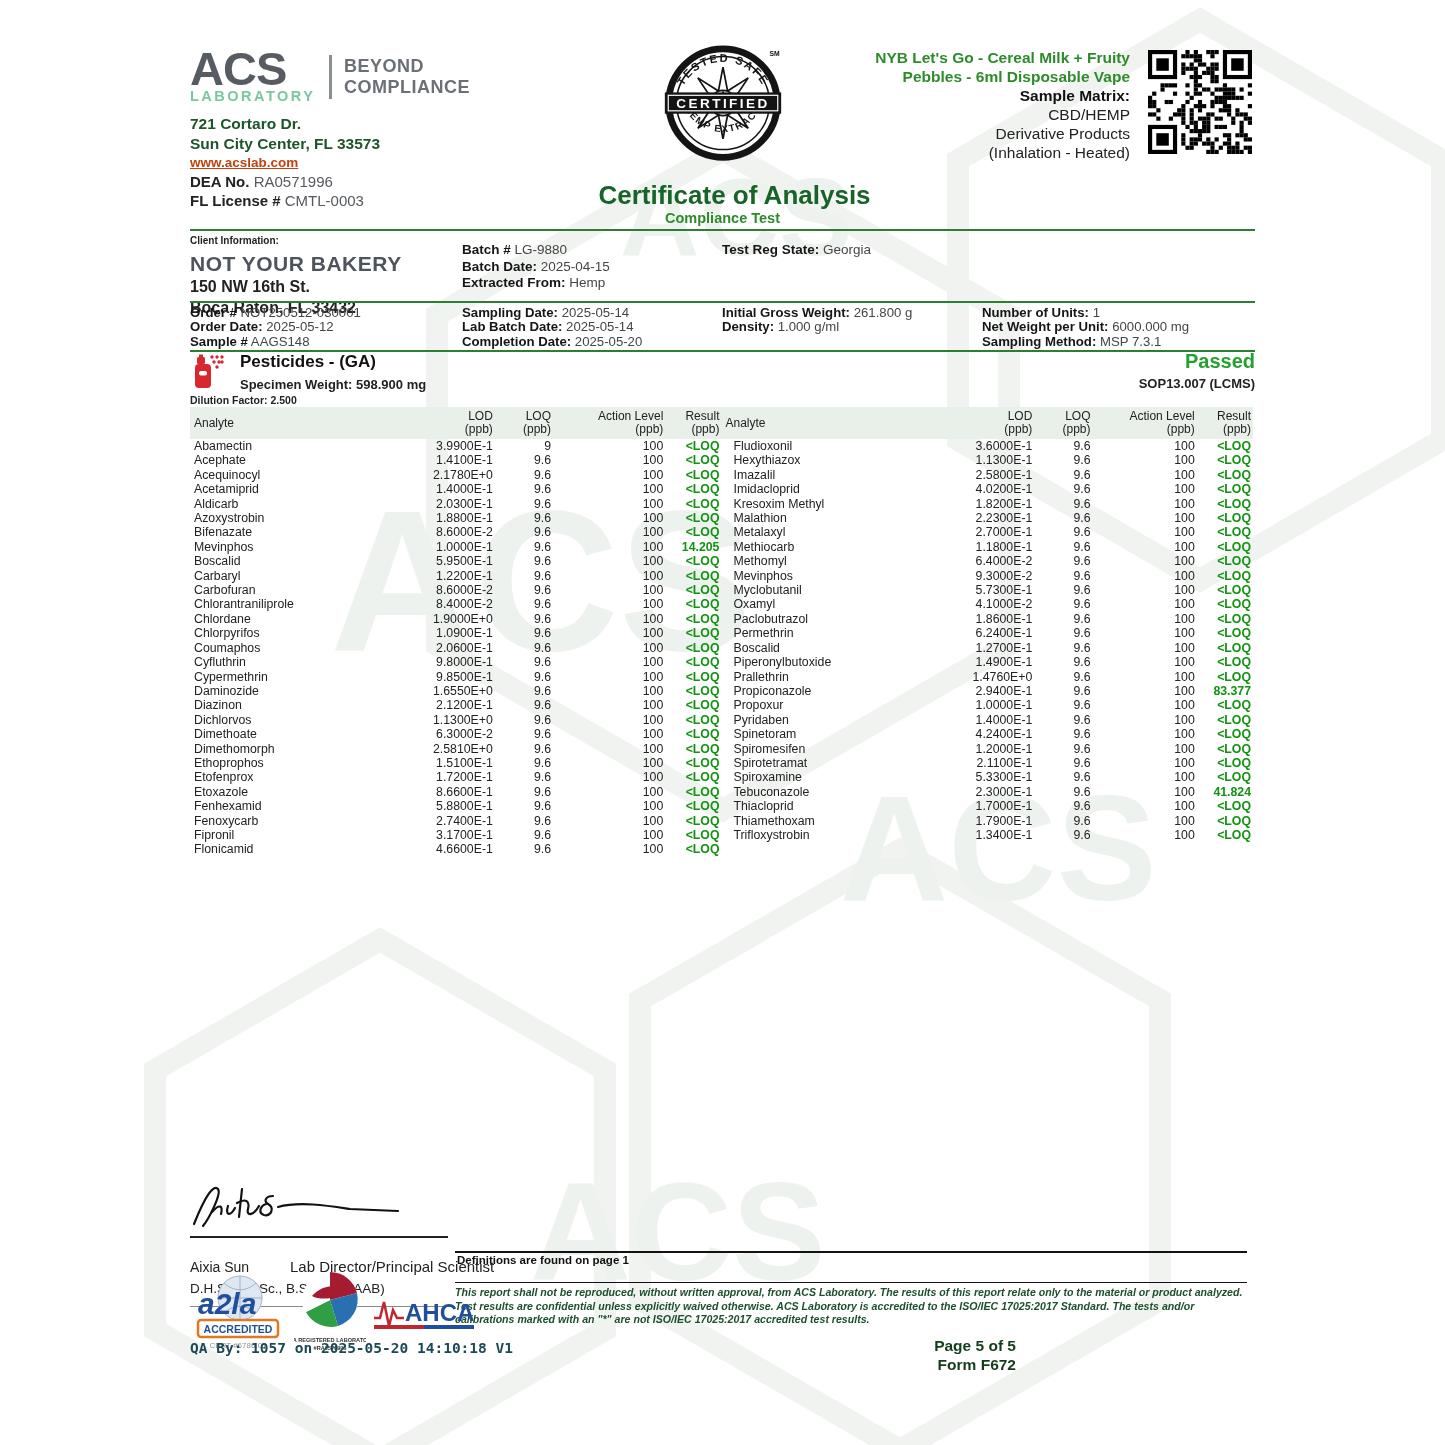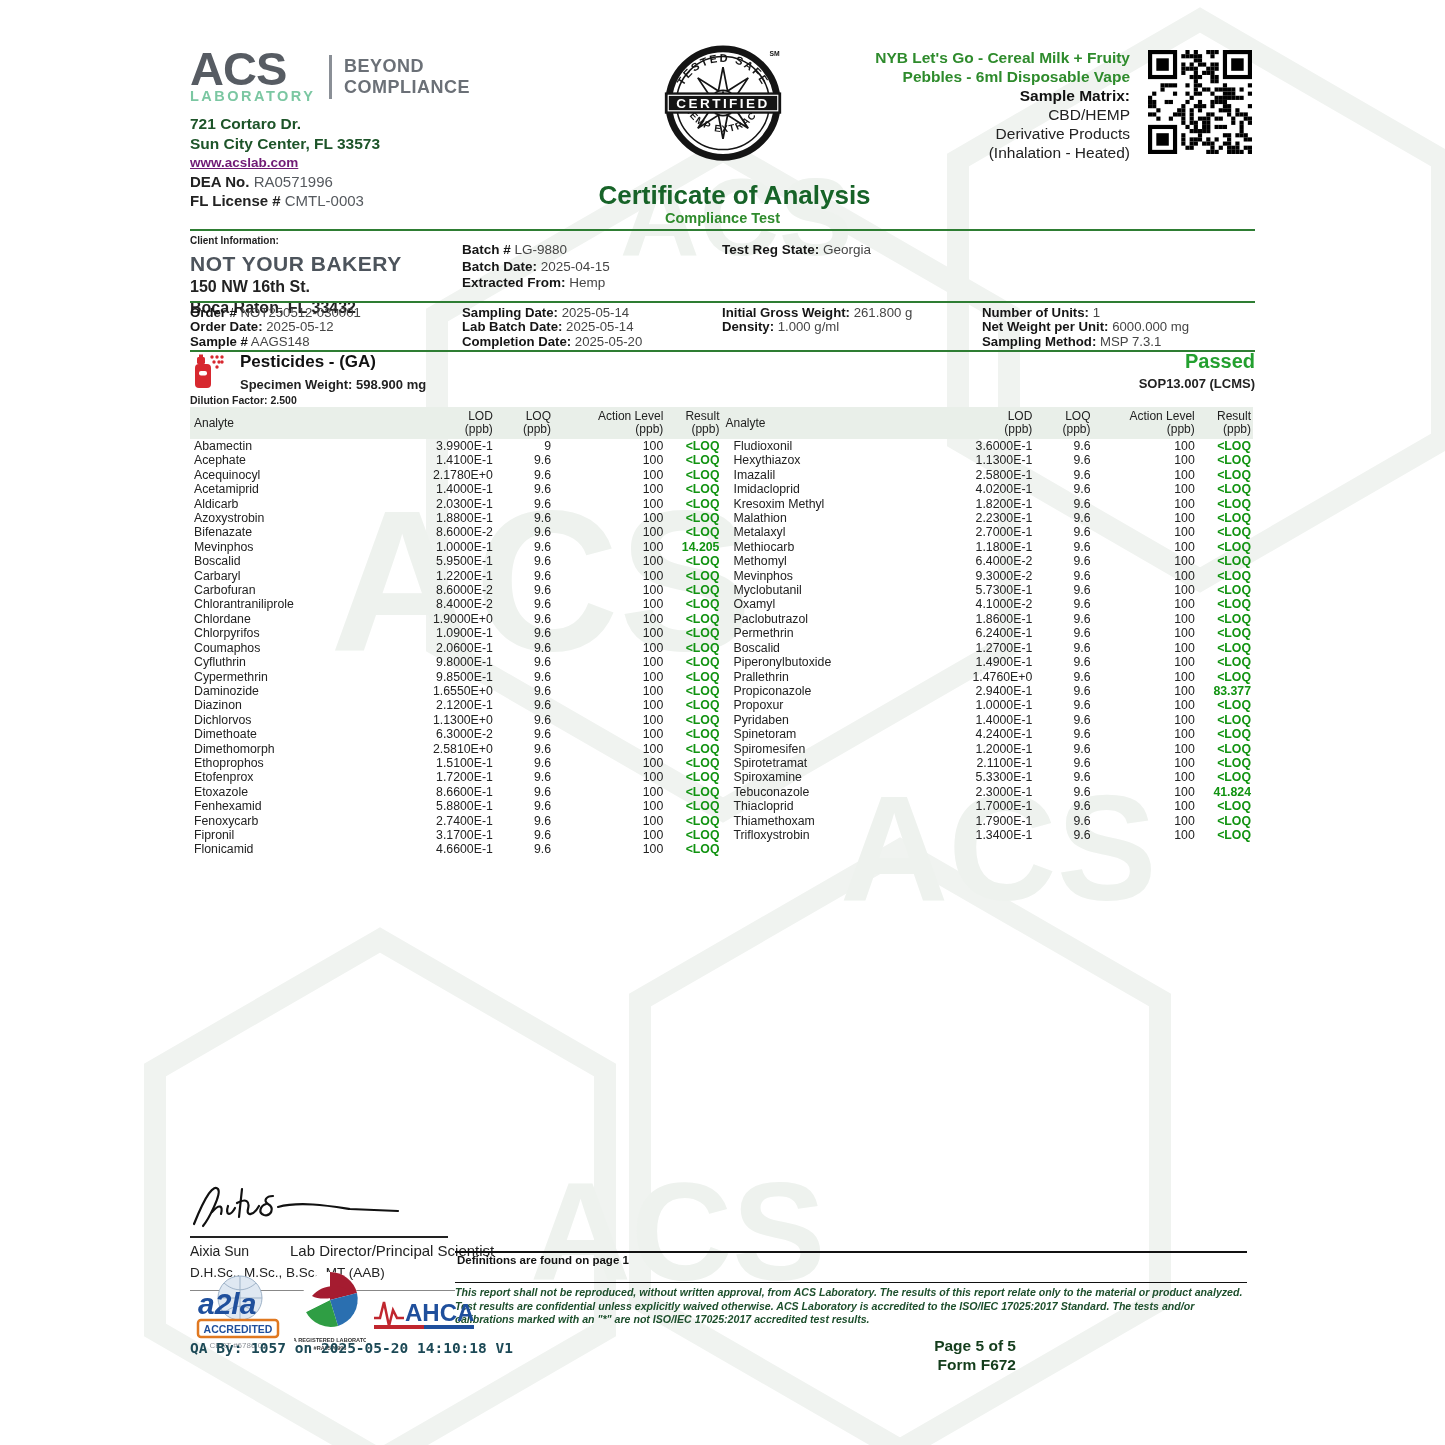--- a/index.html
+++ b/index.html
@@ -14,21 +14,21 @@
   .abs{position:absolute;}
 
   
   .lab-block{left:190px;top:50px;width:440px;}
   .logo-row{display:flex;align-items:center;}
   .logo-acs{font-size:47px;font-weight:bold;color:#575c63;letter-spacing:-1px;line-height:38px;}
   .logo-laboratory{font-size:14.5px;font-weight:bold;color:#7bc7a2;letter-spacing:2.5px;line-height:16px;}
   .logo-divider{width:2.5px;height:44px;background:#8a8f96;margin:0 12px 0 14px;}
   .logo-tagline{font-size:18px;font-weight:bold;color:#6b7077;line-height:21px;letter-spacing:0.5px;}
   .lab-address{margin-top:10px;font-size:15.5px;font-weight:bold;color:#1d5429;line-height:20px;}
-  .lab-site{font-size:13.5px;font-weight:bold;color:#701a75;text-decoration:underline;line-height:18px;}
+  .lab-site{font-size:13.5px;font-weight:bold;color:#c2410c;text-decoration:underline;line-height:18px;}
   .lab-lic{font-size:15px;line-height:19px;}
   .lab-lic b{color:#222;}
   .lab-lic span{color:#55595e;font-weight:normal;}
 
   
   .badge-wrap{left:658px;top:42px;width:130px;height:126px;}
 
   
   .product-block{left:790px;top:48px;width:340px;text-align:right;}
   .product-name{color:#2e8b2c;font-weight:bold;font-size:15.5px;line-height:19px;}
@@ -70,21 +70,21 @@
   .analyte-table thead th .h1,.analyte-table thead th .h2{text-align:right;line-height:13px;}
   .analyte-table td{font-size:12.3px;line-height:14.4px;padding:0 2px;white-space:nowrap;overflow:hidden;color:#222;}
   .analyte-table td.num{text-align:right;}
   .analyte-table td.name{text-align:left;padding-left:4px;}
   .analyte-table td.res{text-align:right;color:#119311;font-weight:bold;}
   .analyte-table td.rgt-name,.analyte-table th.rgt-name{padding-left:12px;}
 
   
   .sig-block{left:190px;top:1176px;width:560px;}
   .sig-draw{width:258px;border-bottom:2.5px solid #222;padding-bottom:2px;}
-  .sig-names{display:flex;align-items:baseline;margin-top:4px;}
+  .sig-names{display:flex;align-items:baseline;margin-top:20px;}
   .sig-name{font-size:14px;color:#222;width:100px;}
   .sig-title{font-size:15px;color:#222;}
   .sig-creds{font-size:13.5px;color:#222;margin-top:6px;}
   .sig-hr{width:265px;border-top:1.5px solid #888;margin-top:10px;}
 
   
   .def-block{left:455px;top:1251px;width:792px;}
   .def-title{border-top:2.5px solid #111;border-bottom:1.5px solid #111;font-weight:bold;font-size:11.5px;padding:1px 2px 16px 2px;color:#111;}
   .def-text{font-size:10.6px;font-weight:bold;font-style:italic;color:#1d4f2c;line-height:13.5px;margin-top:3px;text-align:left;}
   .logos-row{left:190px;top:1266px;width:300px;height:100px;}

